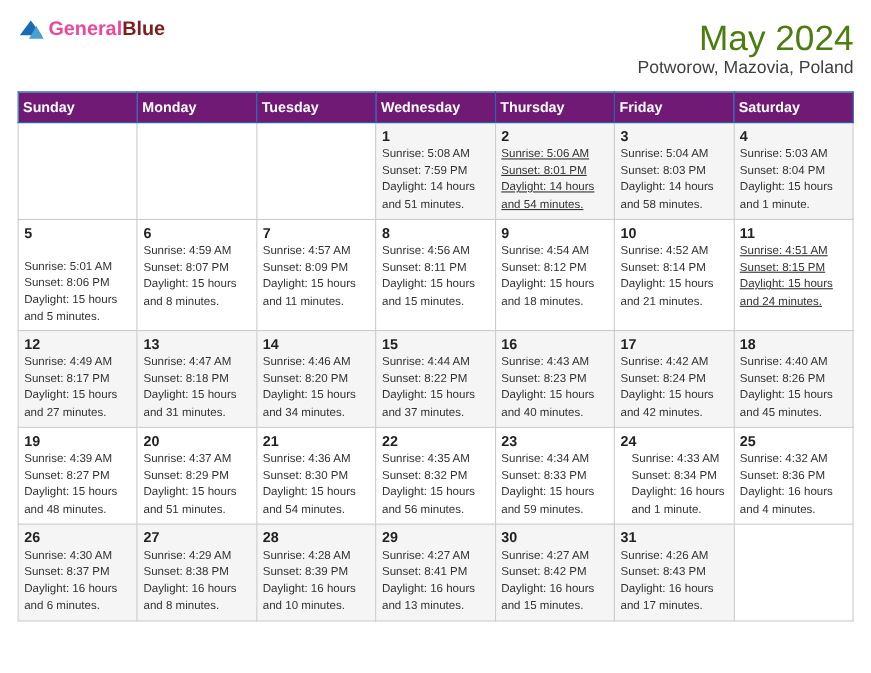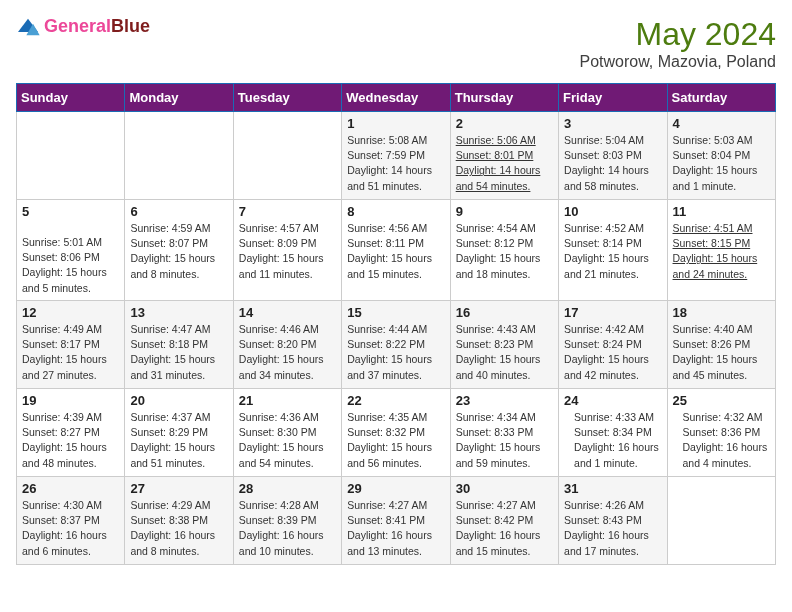--- a/index.html
+++ b/index.html
@@ -293,21 +293,21 @@
         </td>
         <td>
           <div class="day-number">24</div>
           <div class="day-info" style="white-space: pre-line; margin-left: 10px;">Sunrise: 4:33 AM
 Sunset: 8:34 PM
 Daylight: 16 hours
 and 1 minute.</div>
         </td>
         <td>
           <div class="day-number">25</div>
-          <div class="day-info" style="white-space: pre-line; margin-left: 10px;">Sunrise: 4:32 AM
+          <div class="day-info" style="white-space: pre-line;">Sunrise: 4:32 AM
 Sunset: 8:36 PM
 Daylight: 16 hours
 and 4 minutes.</div>
         </td>
       </tr>
       <tr>
         <td>
           <div class="day-number">26</div>
           <div class="day-info" style="white-space: pre-line;">Sunrise: 4:30 AM
 Sunset: 8:37 PM

